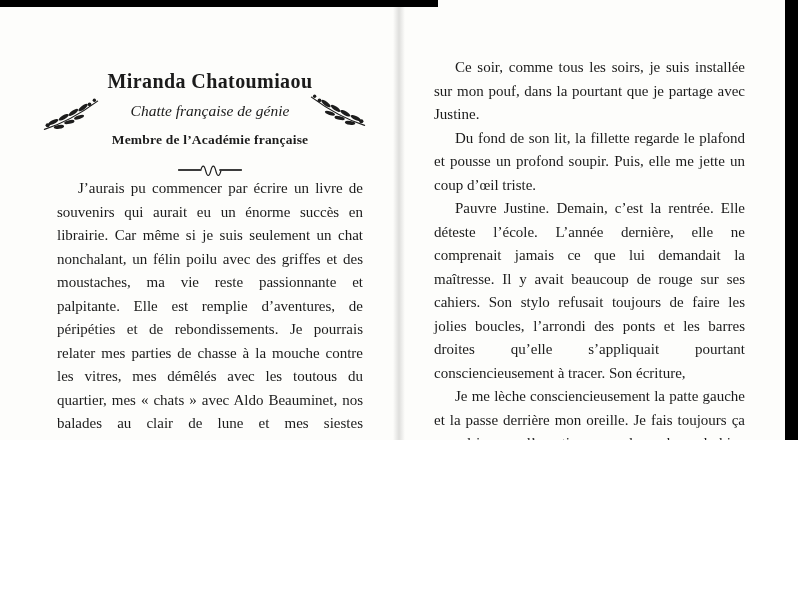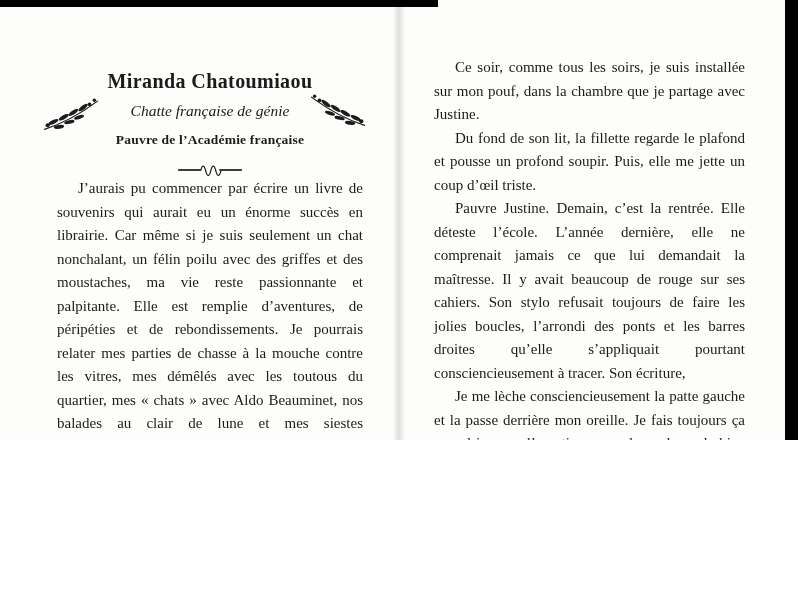--- a/index.html
+++ b/index.html
@@ -102,21 +102,21 @@
             <ellipse cx="46" cy="26" rx="6.5" ry="2.3" transform="rotate(-18 46 26)"></ellipse>
             <circle cx="7" cy="36" r="2.6"></circle>
             <circle cx="59" cy="10" r="2.3"></circle>
             <circle cx="65" cy="5" r="2.1"></circle>
           </g>
         </svg>
       </span>
 
       <div class="title">Miranda Chatoumiaou</div>
       <div class="subtitle">Chatte française de génie</div>
-      <div class="affiliation">Pauvre de l’Académie française</div>
+      <div class="affiliation">Membre de l’Académie française</div>
 
       <div class="divider">
         <svg viewBox="0 0 90 18" width="70" height="14" aria-hidden="true">
           <g stroke="#1c1c1c" fill="none">
             <path d="M4,9 H33" stroke-width="2.2"></path>
             <path d="M57,9 H86" stroke-width="2.2"></path>
             <path d="M33,10 c2,-8 4.5,-8 6.5,0 c2,8 4.5,8 6.5,0 c2,-8 4.5,-8 6.5,0 c2,8 4.5,8 6.5,0" stroke-width="1.6"></path>
           </g>
         </svg>
       </div>
@@ -125,21 +125,21 @@
     <div class="body-text">
       <p>J’aurais pu commencer par écrire un livre de souvenirs qui aurait eu un énorme succès en librairie. Car même si je suis seulement un chat nonchalant, un félin poilu avec des griffes et des moustaches, ma vie reste passionnante et palpitante. Elle est remplie d’aventures, de péripéties et de rebondissements. Je pourrais relater mes parties de chasse à la mouche contre les vitres, mes démêlés avec les toutous du quartier, mes « chats » avec Aldo Beauminet, nos balades au clair de lune et mes siestes interminables sur le canapé de la maison. Mais surtout, je pourrais raconter mes longues soirées de confidences avec Justine, ma petite maîtresse adorée…</p>
       <p>C’est sûr, il faudrait plus de mille petite pour écrire toute ma vie.</p>
     </div>
 
     <div class="page-number">8</div>
   </div>
 
   <div class="page page-right">
     <div class="body-text">
-      <p>Ce soir, comme tous les soirs, je suis installée sur mon pouf, dans la chambre que je partage avec Justine.</p>
+      <p>Ce soir, comme tous les soirs, je suis installée sur mon pouf, dans la pourtant que je partage avec Justine.</p>
       <p>Du fond de son lit, la fillette regarde le plafond et pousse un profond soupir. Puis, elle me jette un coup d’œil triste.</p>
       <p>Pauvre Justine. Demain, c’est la rentrée. Elle déteste l’école. L’année dernière, elle ne comprenait jamais ce que lui demandait la maîtresse. Il y avait beaucoup de rouge sur ses cahiers. Son stylo refusait toujours de faire les jolies boucles, l’arrondi des ponts et les barres droites qu’elle s’appliquait pourtant consciencieusement à tracer. Son écriture,</p>
       <p>Je me lèche consciencieusement la patte gauche et la passe derrière mon oreille. Je fais toujours ça quand je veux l’avertir que quelque chose de bien va se produire. Je sens ces choses-là. C’est comme des SMS qui seraient directement captés par mes moustaches. J’aurais très bien pu devenir une voyante célèbre. J’aurais prédit avec succès l’avenir aux grandes stars du show-biz…</p>
     </div>
 
     <div class="page-number">9</div>
   </div>
 
 </div>
 

